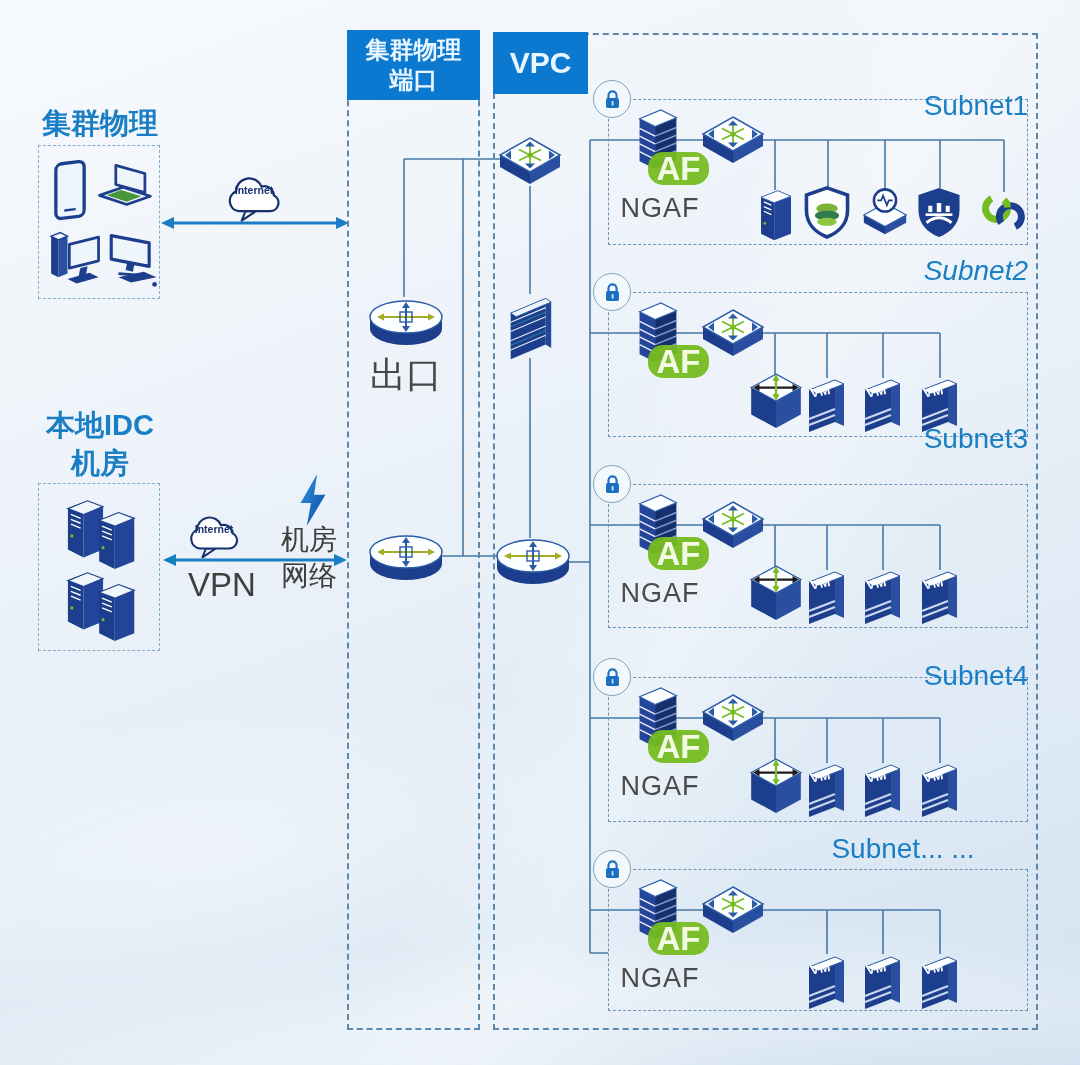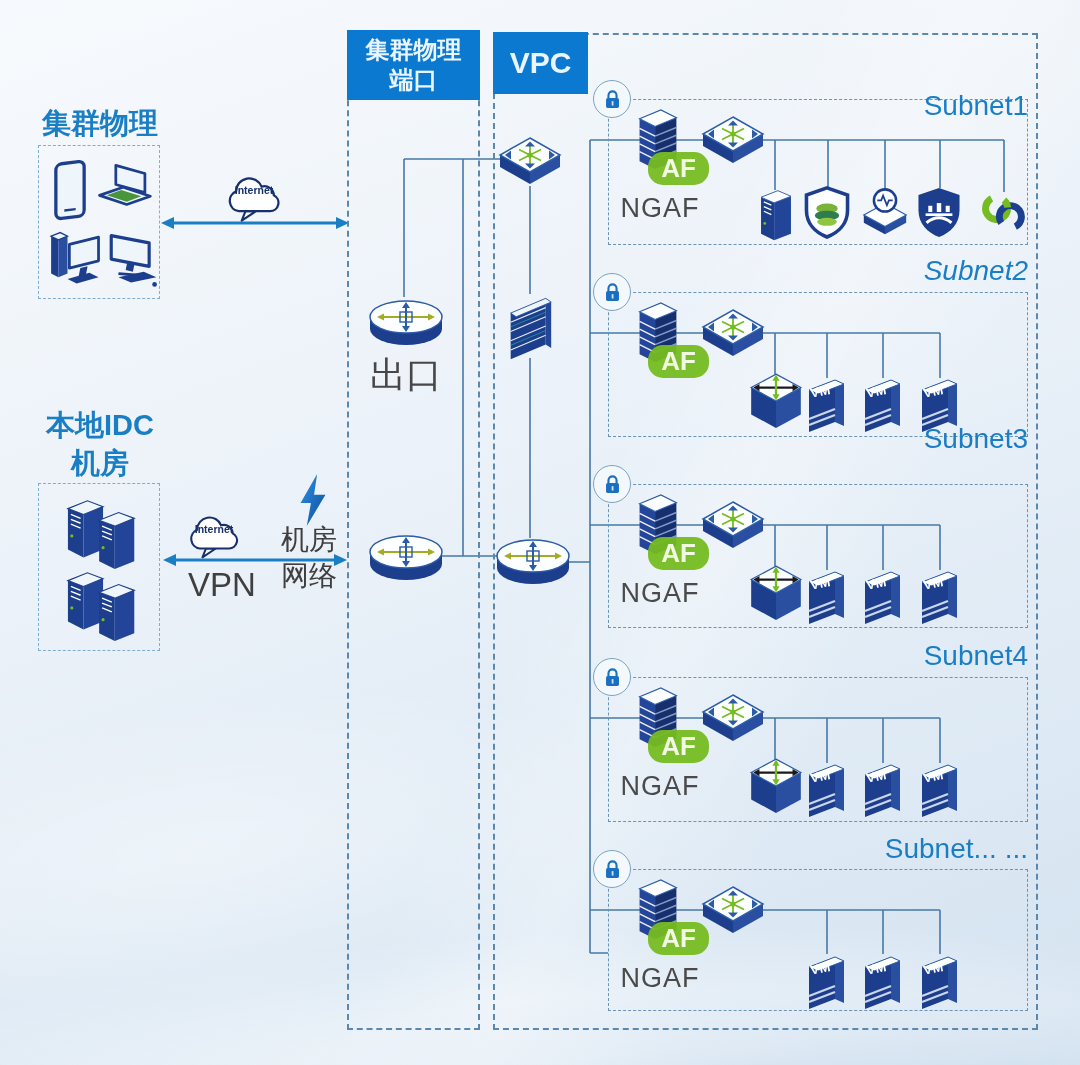--- a/index.html
+++ b/index.html
@@ -30,21 +30,21 @@
   .blue-title{position:absolute;z-index:4;color:#1a7ec5;font-weight:600;text-align:center;}
   .subnet-title{position:absolute;z-index:4;color:#1a7ec5;font-size:28px;text-align:right;width:250px;left:778px;}
   .gray-label{position:absolute;z-index:4;color:#474747;text-align:center;}
   .ngaf{position:absolute;z-index:4;color:#4a4a4a;font-size:27px;letter-spacing:1px;left:612px;width:96px;text-align:center;}
 
   .lock{position:absolute;z-index:5;width:38px;height:38px;border-radius:50%;
     background:#f3f8fc;border:1.5px solid #7da3c0;display:flex;align-items:center;justify-content:center;left:593px;}
   .lock svg{width:21px;height:23px;}
 
   .af-tag{position:absolute;z-index:5;width:61px;height:33px;background:rgba(118,188,33,.95);
-    border-radius:15px;color:#f2fae4;font-size:26px;font-weight:bold;display:flex;align-items:center;justify-content:center;left:648px;}
+    border-radius:15px;color:#f2fae4;font-size:33px;font-weight:bold;display:flex;align-items:center;justify-content:center;left:648px;}
 
   .vm{position:absolute;z-index:3;width:46px;height:62px;}
   .vm .vm-label{position:absolute;left:0px;top:11px;width:33px;text-align:center;transform:rotate(-11deg);
     color:#fff;font-size:13px;font-weight:bold;letter-spacing:.5px;z-index:4;}
 
   .cloud{position:absolute;z-index:4;}
   .cloud .net-label{position:absolute;left:0;top:0;width:100%;height:72%;display:flex;align-items:center;justify-content:center;
     font-size:10.5px;font-weight:bold;color:#16306e;z-index:5;}
   .skew{transform:skewY(-7deg);}
 </style>
@@ -500,21 +500,21 @@
       </svg>
       <span class="vm-label">VM</span>
     </div>
   <div class="vm" style="left:917px;top:565px;">
       <svg style="position:absolute;inset:0;width:100%;height:100%">
         <use href="#sym-vm"></use>
       </svg>
       <span class="vm-label">VM</span>
     </div>
 
-  <div class="subnet-title" style="top:640px;">Subnet4</div>
+  <div class="subnet-title" style="top:660px;">Subnet4</div>
   <div class="subnet-box" style="left:608px;top:677px;width:420px;height:145px;"></div>
   <div class="lock" style="top:658px;">
       <svg>
         <use href="#sym-lock"></use>
       </svg>
     </div>
   <div class="icon" style="left:626px;top:685px;width:62px;height:68px;">
       <svg>
         <use href="#sym-af"></use>
       </svg>
@@ -543,21 +543,21 @@
       </svg>
       <span class="vm-label">VM</span>
     </div>
   <div class="vm" style="left:917px;top:758px;">
       <svg style="position:absolute;inset:0;width:100%;height:100%">
         <use href="#sym-vm"></use>
       </svg>
       <span class="vm-label">VM</span>
     </div>
 
-  <div class="subnet-title" style="top:833px;">Subnet... ...</div>
+  <div class="subnet-title" style="top:833px;text-align:center;">Subnet... ...</div>
   <div class="subnet-box" style="left:608px;top:869px;width:420px;height:142px;"></div>
   <div class="lock" style="top:850px;">
       <svg>
         <use href="#sym-lock"></use>
       </svg>
     </div>
   <div class="icon" style="left:626px;top:877px;width:62px;height:68px;">
       <svg>
         <use href="#sym-af"></use>
       </svg>

